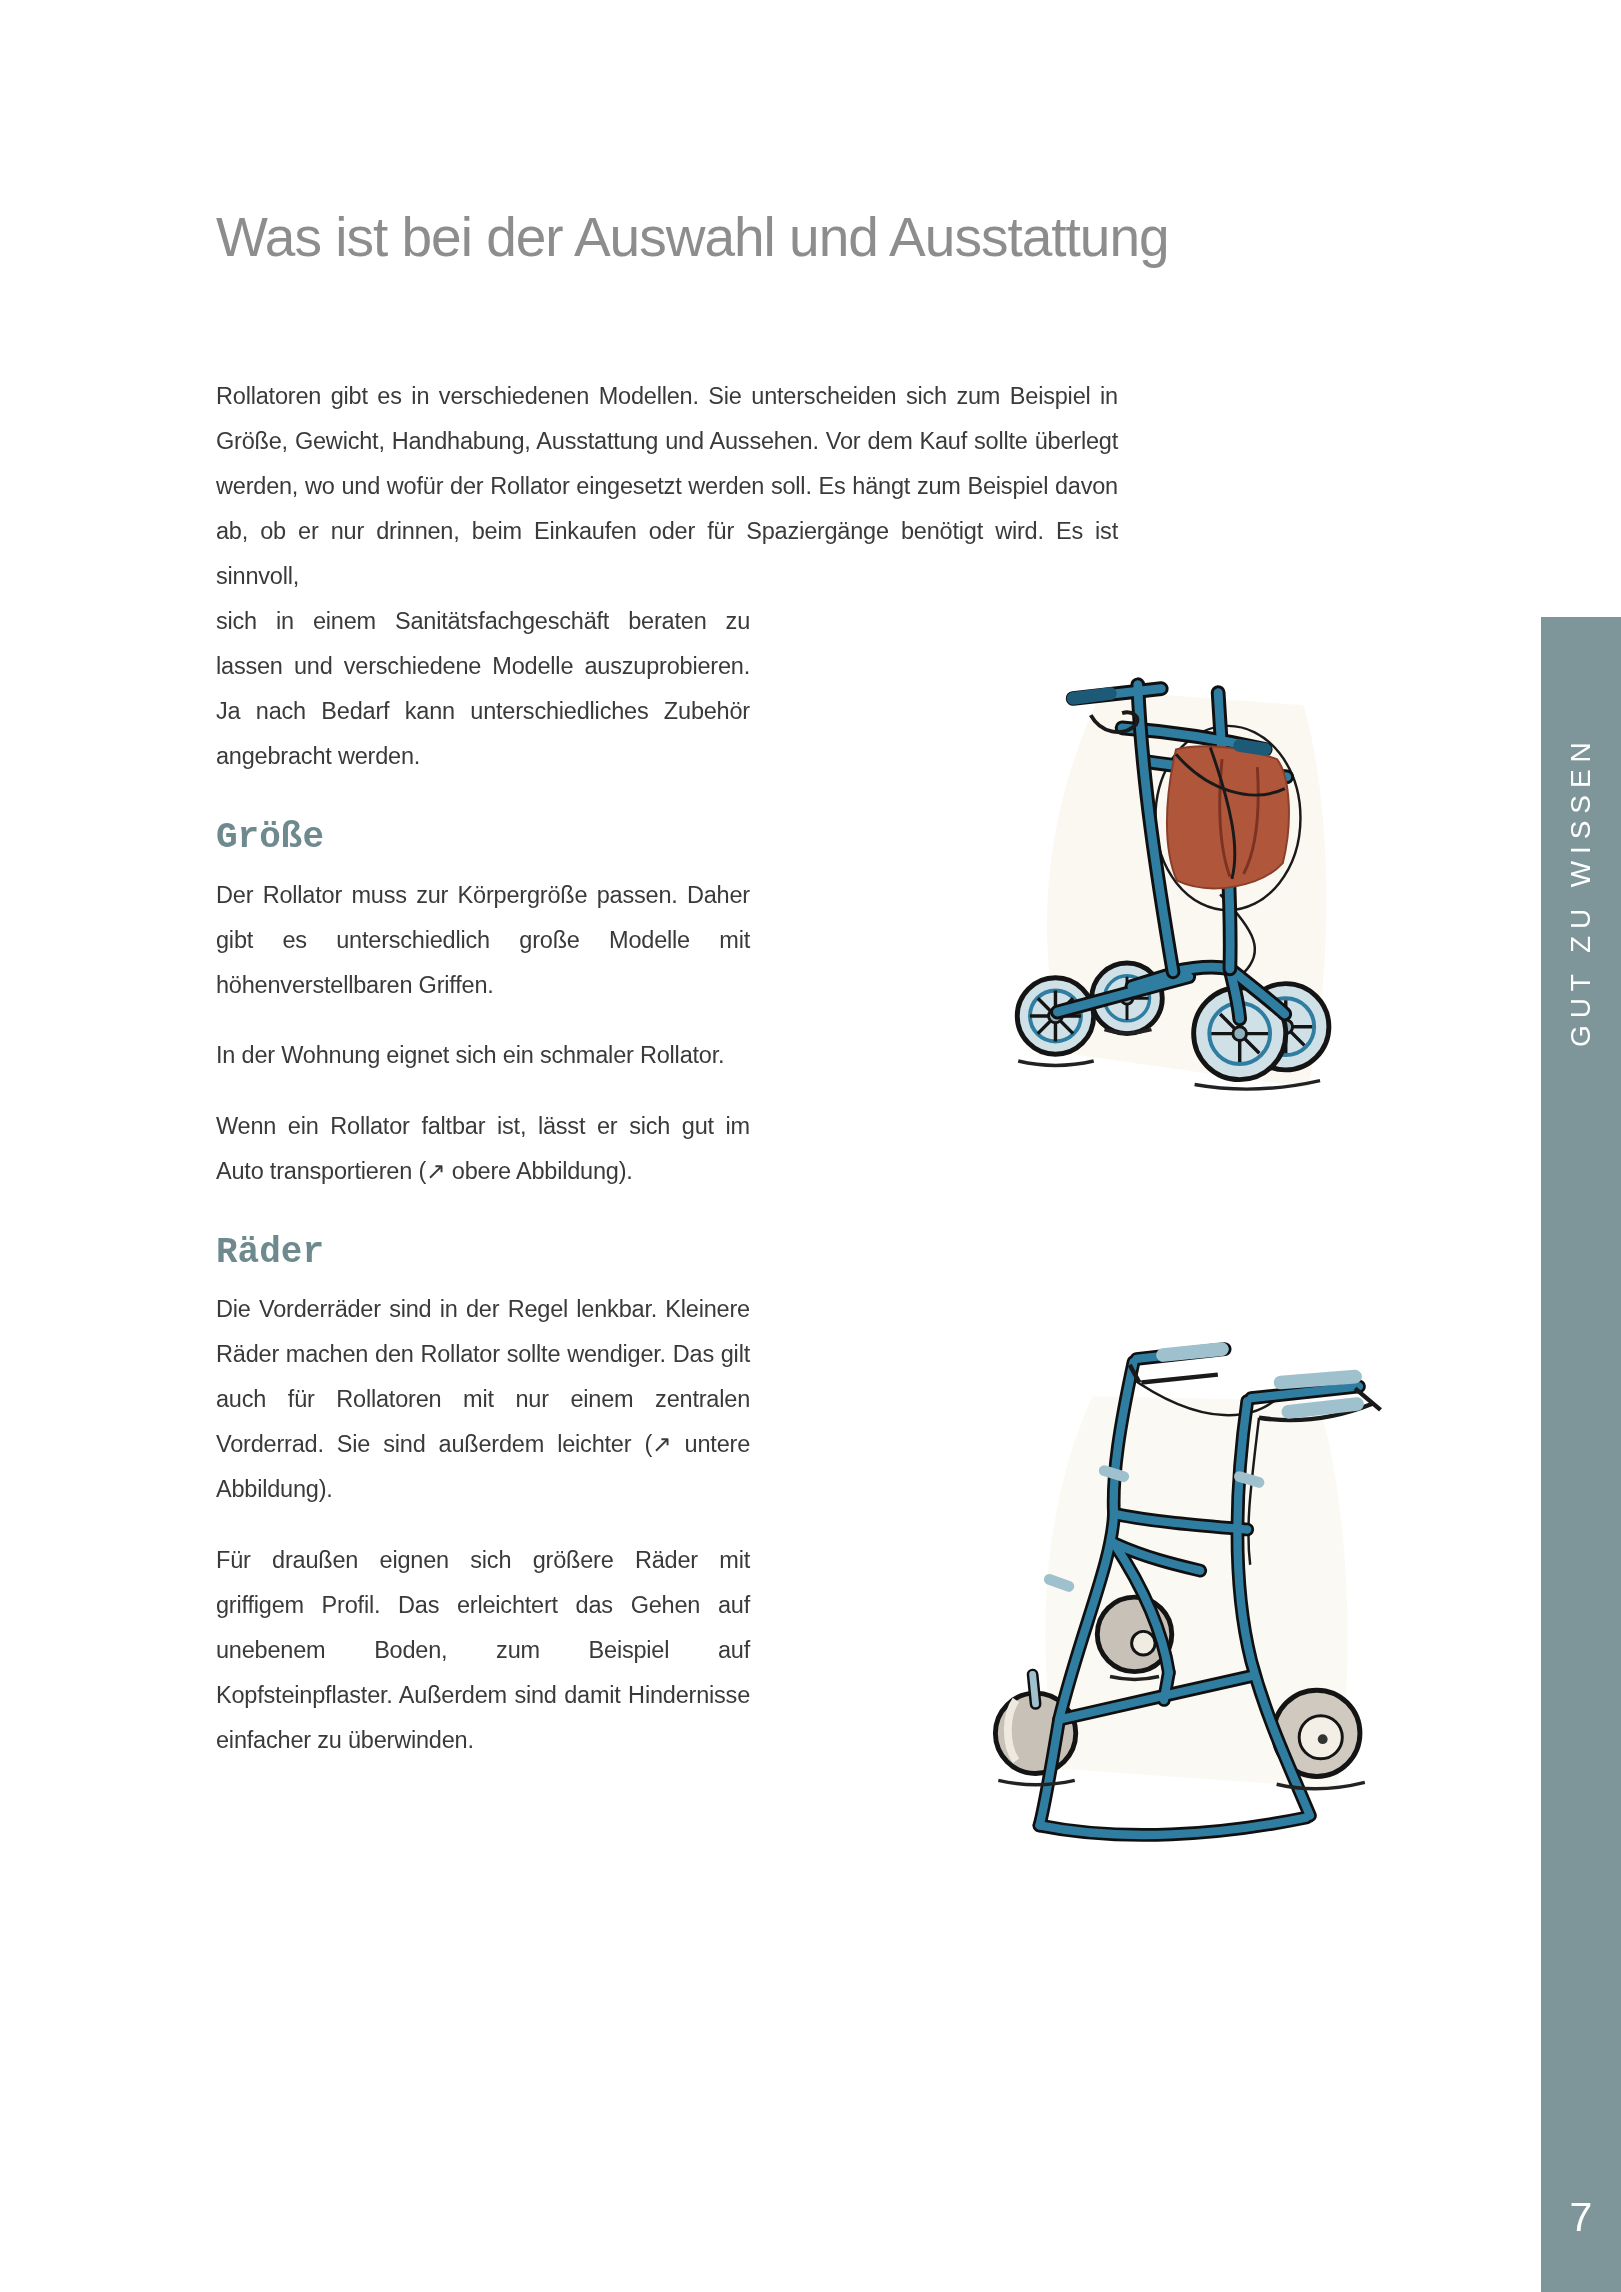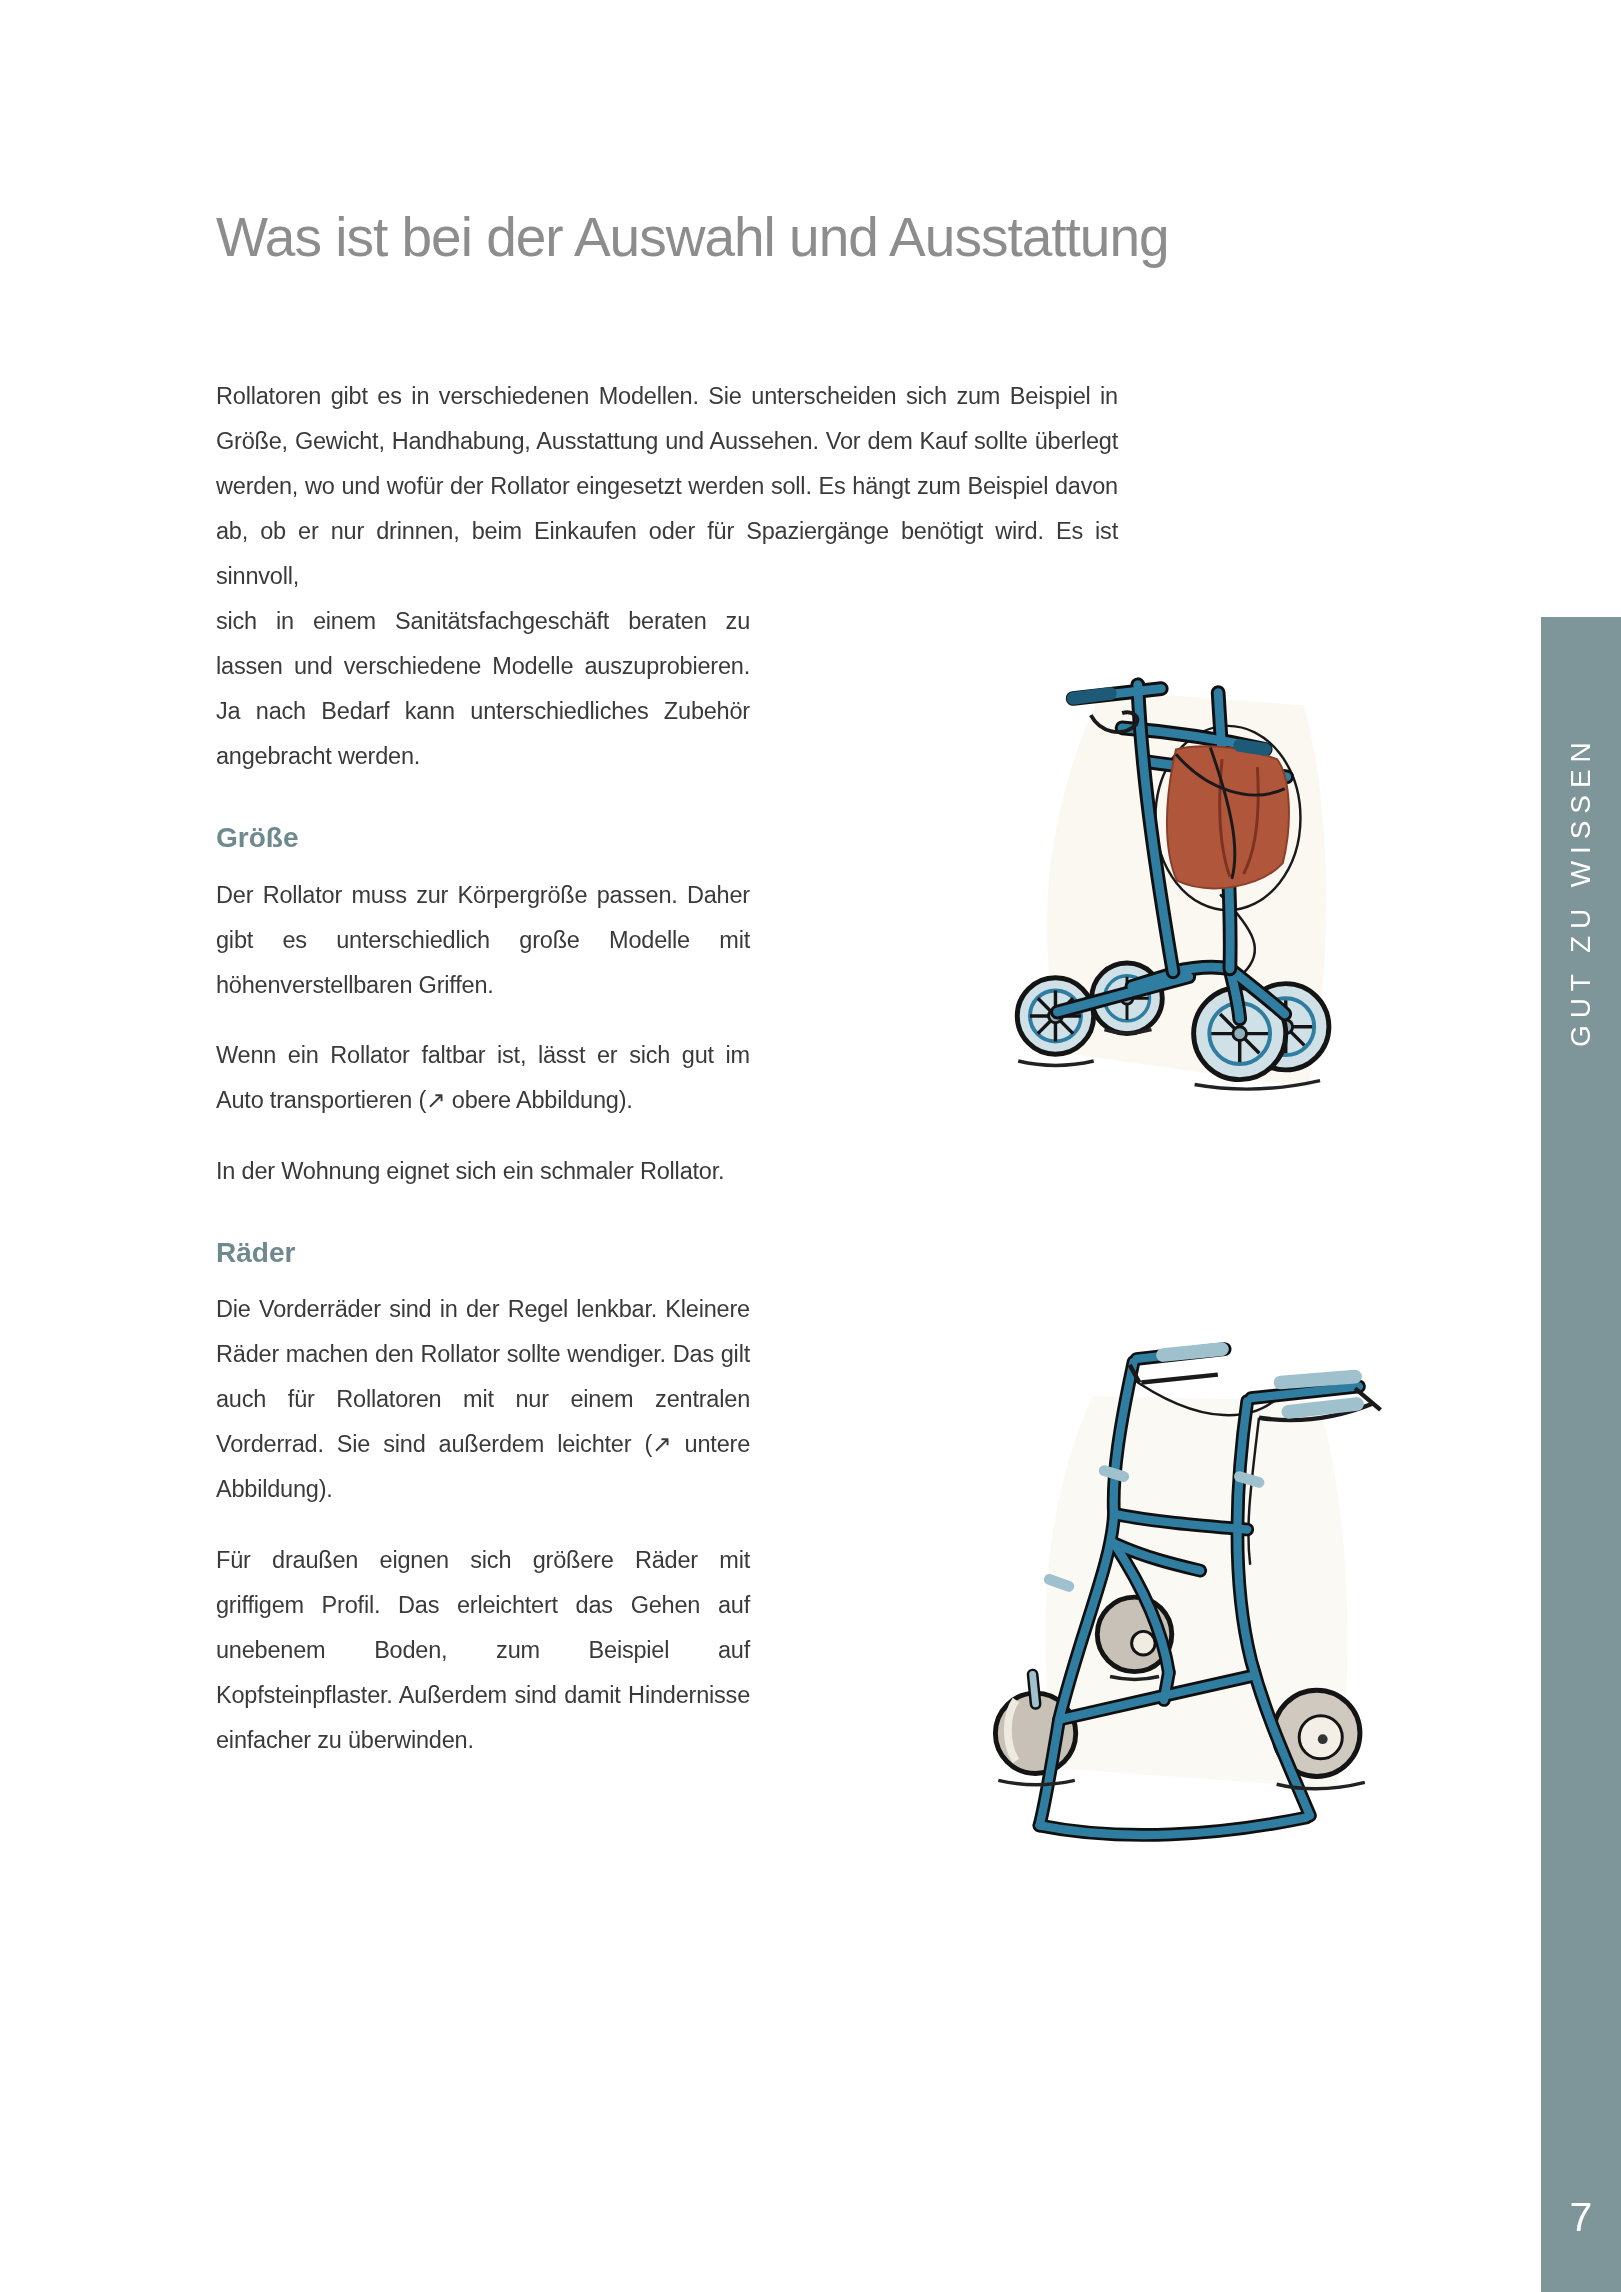--- a/index.html
+++ b/index.html
@@ -17,22 +17,22 @@
   .title span{display:block;}
   
   .content{
     position:absolute;left:216px;top:374px;width:902px;
     color:#3a3a3a;font-size:23.5px;line-height:45px;letter-spacing:-0.2px;
   }
   .content p{margin:0 0 25.5px 0;text-align:justify;}
   p.wide{width:902px;margin-bottom:0;}
   .narrow{width:534px;}
   .narrow h2{
-    margin:39px 0 15.7px 0;font-size:28px;line-height:39px;
-    color:#6e8a8e;font-weight:700;letter-spacing:0;
+    margin:39px 0 15.7px 0;font-size:36px;line-height:39px;
+    color:#6e8a8e;font-weight:700;letter-spacing:0;font-family:Liberation Mono, monospace;
   }
   
   .illu{position:absolute;margin:0;padding:0;}
   #illu-top{left:975px;top:622px;width:402px;height:588px;}
   #illu-bottom{left:965px;top:1308px;width:441px;height:588px;}
   
   .band{
     position:absolute;left:1541px;top:617px;width:80px;height:1675px;
     background:#7e969a;
   }
@@ -56,22 +56,22 @@
     <span>Was ist bei der Auswahl und Ausstattung</span>
   </h1>
 
   <div class="content">
     <p class="wide">Rollatoren gibt es in verschiedenen Modellen. Sie unterscheiden sich zum Beispiel in Größe, Gewicht, Handhabung, Ausstattung und Aussehen. Vor dem Kauf sollte überlegt werden, wo und wofür der Rollator eingesetzt werden soll. Es hängt zum Beispiel davon ab, ob er nur drinnen, beim Einkaufen oder für Spaziergänge benötigt wird. Es ist sinnvoll,</p>
     <div class="narrow">
       <p>sich in einem Sanitätsfachgeschäft beraten zu lassen und verschiedene Modelle auszuprobieren. Ja nach Bedarf kann unterschiedliches Zubehör angebracht werden.</p>
 
       <h2>Größe</h2>
       <p>Der Rollator muss zur Körpergröße passen. Daher gibt es unterschiedlich große Modelle mit höhenverstellbaren Griffen.</p>
+      <p>In der Wohnung eignet sich ein schmaler Rollator.</p>
       <p>Wenn ein Rollator faltbar ist, lässt er sich gut im Auto transportieren (↗ obere Abbildung).</p>
-      <p>In der Wohnung eignet sich ein schmaler Rollator.</p>
 
 
       <h2>Räder</h2>
       <p>Die Vorderräder sind in der Regel lenkbar. Kleinere Räder machen den Rollator sollte wendiger. Das gilt auch für Rollatoren mit nur einem zentralen Vorderrad. Sie sind außerdem leichter (↗ untere Abbildung).</p>
       <p>Für draußen eignen sich größere Räder mit griffigem Profil. Das erleichtert das Gehen auf unebenem Boden, zum Beispiel auf Kopfsteinpflaster. Außerdem sind damit Hindernisse einfacher zu überwinden.</p>
     </div>
   </div>
 
   <figure class="illu" id="illu-top">
     <svg width="402" height="588" viewBox="0 0 410 600">

